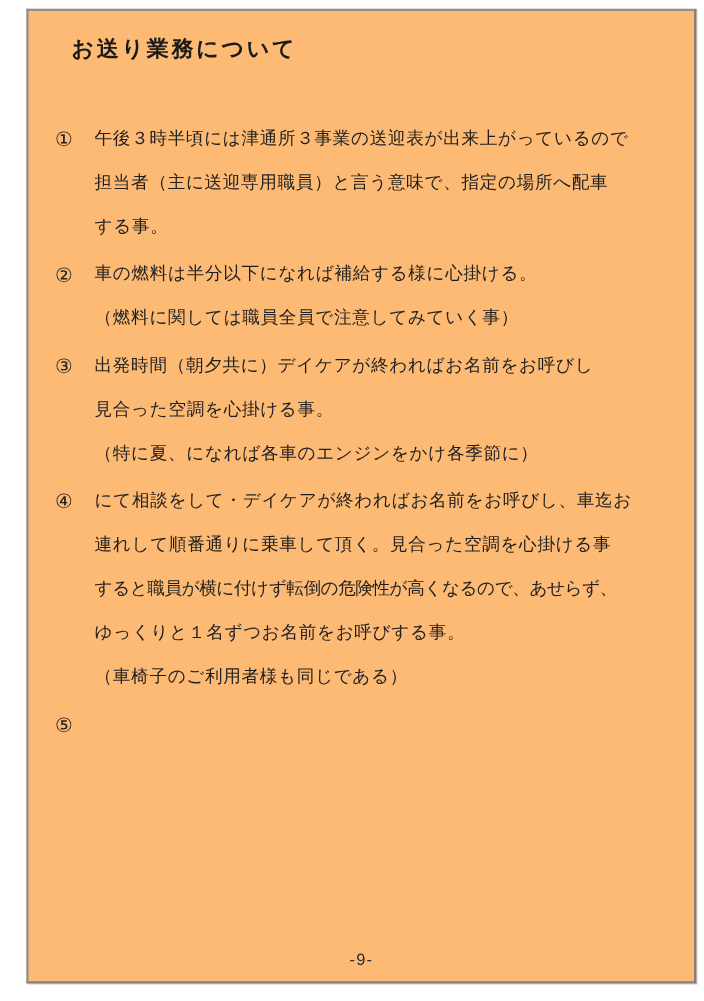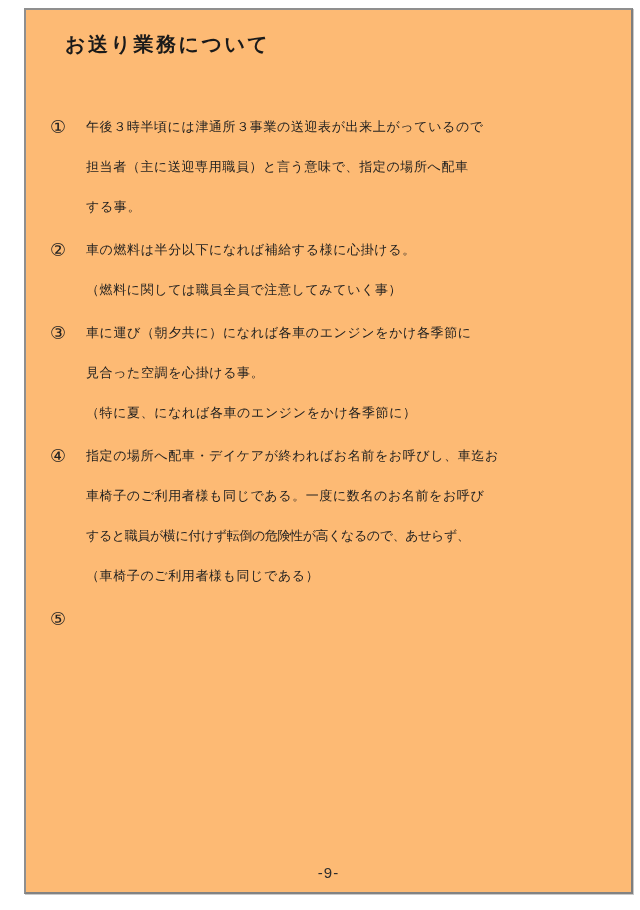--- a/index.html
+++ b/index.html
@@ -62,21 +62,21 @@
     flex: none;
     font-size: 18px;
     line-height: 40px;
     color: #222222;
   }
   .lines {
     flex: 1;
     min-width: 0;
   }
   .line {
-    font-size: 13px;
+    font-size: 16px;
     line-height: 40px;
     letter-spacing: 0.6px;
     white-space: nowrap;
     color: #1f1f1f;
   }
   .line.tight {
     letter-spacing: -0.4px;
   }
   .pagenum {
     position: absolute;
@@ -112,32 +112,33 @@
         <span class="marker">②</span>
         <div class="lines">
           <div class="line">車の燃料は半分以下になれば補給する様に心掛ける。</div>
           <div class="line">（燃料に関しては職員全員で注意してみていく事）</div>
         </div>
       </div>
 
       <div class="item">
         <span class="marker">③</span>
         <div class="lines">
-          <div class="line">車に運び（朝夕共に）になれば各車のエンジンをかけ各季節に</div>
+          <div class="line">出発時間（朝夕共に）デイケアが終わればお名前をお呼びし</div>
           <div class="line">見合った空調を心掛ける事。</div>
           <div class="line">（特に夏、になれば各車のエンジンをかけ各季節に）</div>
         </div>
       </div>
 
       <div class="item">
         <span class="marker">④</span>
         <div class="lines">
-          <div class="line">指定の場所へ配車・デイケアが終わればお名前をお呼びし、車迄お</div>
-          <div class="line">車椅子のご利用者様も同じである。一度に数名のお名前をお呼び</div>
+          <div class="line">にて相談をして・デイケアが終わればお名前をお呼びし、車迄お</div>
+          <div class="line">連れして順番通りに乗車して頂く。見合った空調を心掛ける事</div>
           <div class="line tight">すると職員が横に付けず転倒の危険性が高くなるので、あせらず、</div>
+          <div class="line">ゆっくりと１名ずつお名前をお呼びする事。</div>
           <div class="line">（車椅子のご利用者様も同じである）</div>
         </div>
       </div>
 
       <div class="item">
         <span class="marker">⑤</span>
         <div class="lines">
         </div>
       </div>
 

